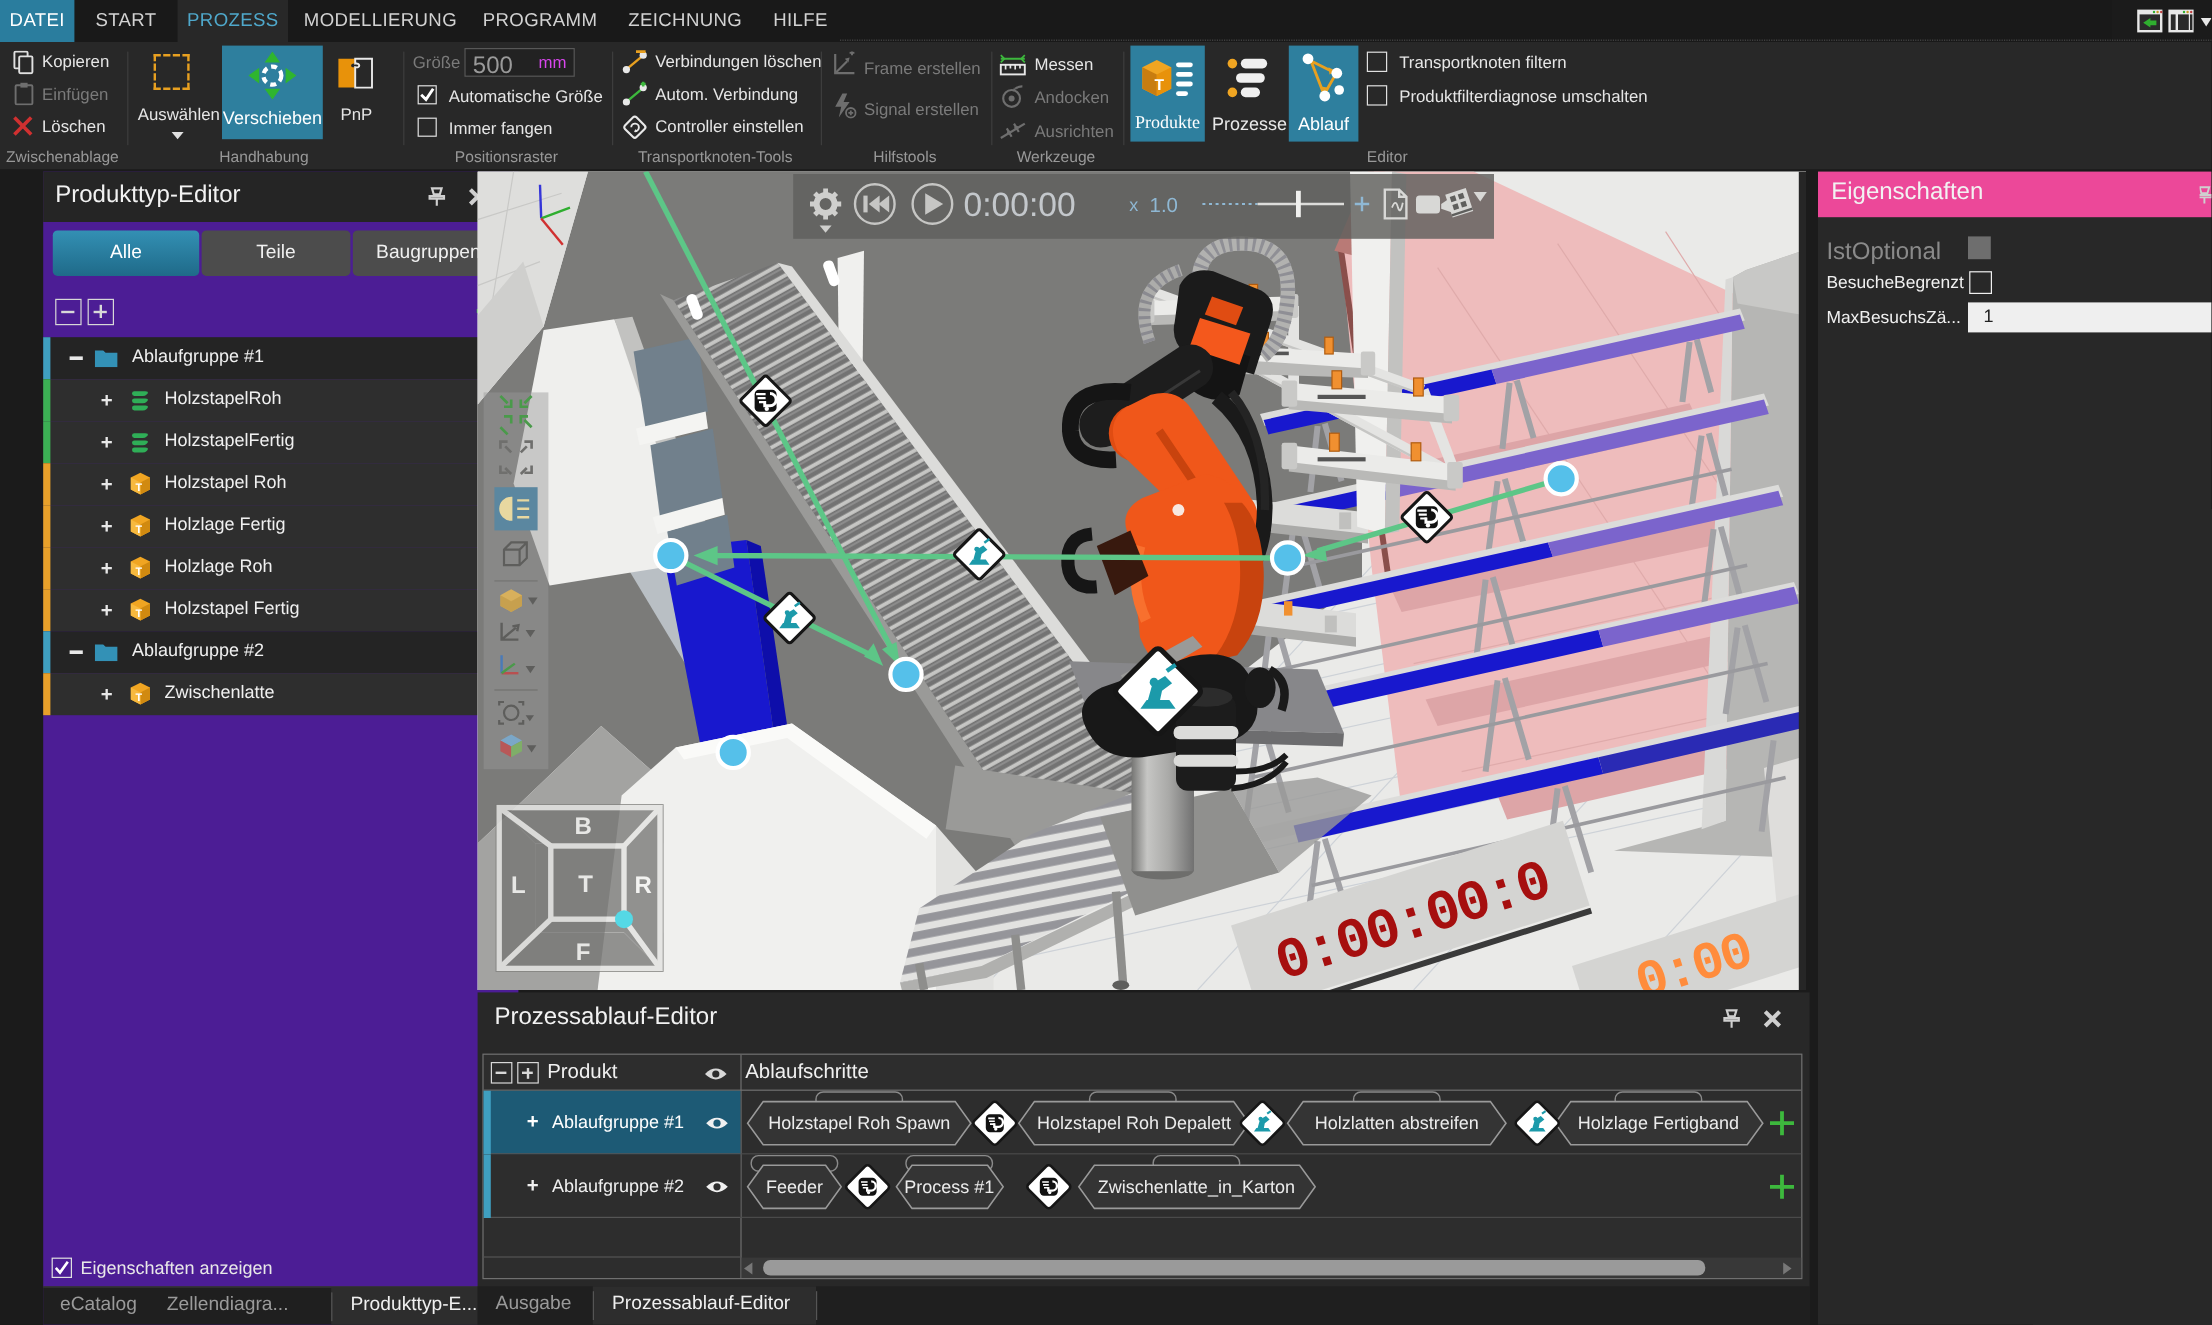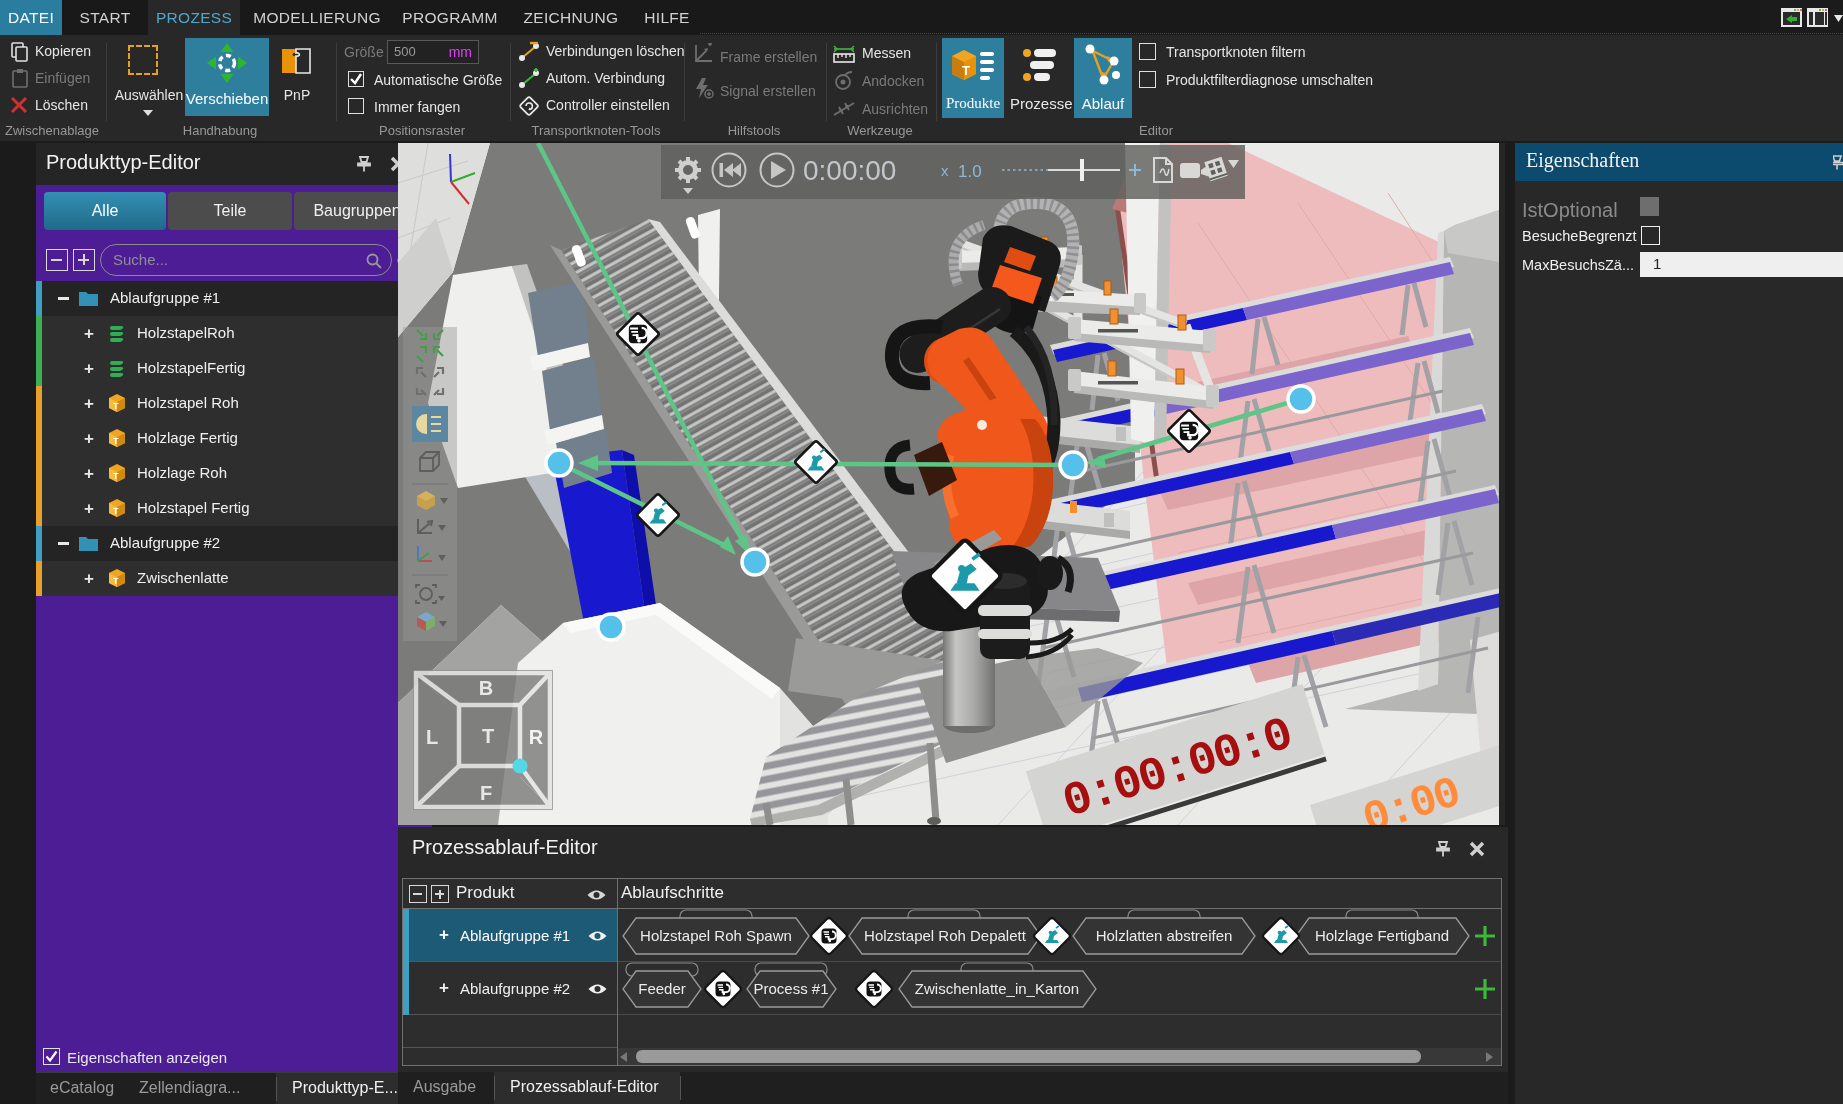--- a/index.html
+++ b/index.html
@@ -92,21 +92,21 @@
       <path d="M18 6 L32 6 L32 30 L18 30 L18 13 C23 14 22 9 18 10 Z" fill="none" stroke="#e8e8e8" stroke-width="1.6"></path>
     </svg>
     <div class="abs rbtn-txt" style="left:176px;top:52px;width:30px;text-align:center;">PnP</div>
     <div class="glabel">Handhabung</div>
   </div>
   <div class="vsep" style="left:336px;"></div>
 
   <div class="abs" style="left:336px;top:0;width:172px;height:106px;">
     <div class="abs rbtn-txt gray" style="left:8px;top:9px;">Größe</div>
     <div class="abs" style="left:51px;top:5px;width:92px;height:24px;background:#222;border:1px solid #585858;">
-      <span class="abs" style="left:6px;top:3px;font-size:13px;color:#9a9a9a;">500</span>
+      <span class="abs" style="left:6px;top:3px;font-size:20px;color:#9a9a9a;">500</span>
       <span class="abs" style="right:6px;top:3px;font-size:14px;color:#d946ef;">mm</span>
     </div>
     <div class="abs" style="left:12px;top:36px;width:16px;height:16px;border:1px solid #e0e0e0;">
       <svg width="14" height="14" viewBox="0 0 14 14">
           <path d="M2 7 L6 11 L12 2" stroke="#fff" stroke-width="2.4" fill="none"></path>
         </svg>
     </div>
     <div class="abs rbtn-txt" style="left:38px;top:37px;">Automatische Größe</div>
     <div class="abs" style="left:12px;top:63px;width:16px;height:16px;border:1px solid #e0e0e0;"></div>
     <div class="abs rbtn-txt" style="left:38px;top:64px;">Immer fangen</div>
@@ -242,27 +242,20 @@
   <div class="abs" style="left:132px;top:49px;width:124px;height:38px;background:#4c4c4c;border-radius:4px;text-align:center;line-height:38px;font-size:16px;color:#f0f0f0;">Teile</div>
   <div class="abs" style="left:258px;top:49px;width:126px;height:38px;background:#4c4c4c;border-radius:4px;text-align:center;line-height:38px;font-size:16px;color:#f0f0f0;">Baugruppen</div>
 
   <div class="abs" style="left:10px;top:106px;width:22px;height:22px;border:1.5px solid #d8d8d8;">
       <div style="position:absolute;left:4px;top:8.5px;width:11px;height:2px;background:#d8d8d8;"></div>
     </div>
   <div class="abs" style="left:37px;top:106px;width:22px;height:22px;border:1.5px solid #d8d8d8;">
       <div style="position:absolute;left:4px;top:8.5px;width:11px;height:2px;background:#d8d8d8;"></div>
       <div style="position:absolute;left:8.5px;top:4px;width:2px;height:11px;background:#d8d8d8;"></div>
     </div>
-  <div class="abs" style="left:64px;top:101px;width:292px;height:32px;border:1.5px solid #8a8a8a;border-radius:16px;">
-    <span class="abs" style="left:12px;top:6px;font-size:15px;color:#8f8f8f;">Suche...</span>
-    <svg class="abs" style="left:264px;top:7px;" width="18" height="18" viewBox="0 0 18 18">
-        <circle cx="7.5" cy="7.5" r="5" fill="none" stroke="#9a9a9a" stroke-width="1.8"></circle>
-        <line x1="11.5" y1="11.5" x2="16" y2="16" stroke="#9a9a9a" stroke-width="1.8"></line>
-      </svg>
-  </div>
   <div class="abs" style="left:360px;top:103px;font-size:30px;color:#3db83d;font-weight:bold;line-height:28px;">+</div>
   <div class="abs" style="left:378px;top:121px;width:0;height:0;border-left:4px solid transparent;border-right:4px solid transparent;border-top:5px solid #d0d0d0;"></div>
 
   <div id="tree" class="abs" style="left:0;top:138px;width:396px;height:333px;">
     <div class="treerow" style="top:0;background:#242424;">
       <div class="bar" style="background:#3f9fc0;"></div>
       <div class="abs" style="left:22px;top:16px;width:11px;height:3px;background:#e8e8e8;"></div>
       <svg class="abs" style="left:43px;top:9px;" width="19" height="16" viewBox="0 0 19 16">
           <path d="M0 2 L7 2 L9 4 L19 4 L19 16 L0 16 Z" fill="#3391b6"></path>
         </svg>
@@ -814,21 +807,21 @@
             <rect x="1" y="0" width="4.5" height="4.5" fill="#5f5f5d"></rect>
         <rect x="-9" y="7" width="18" height="2" fill="#5f5f5d"></rect>
       </g>
       <polygon points="830,17 841,17 835.5,25"></polygon>
     </g>
   </g>
   <rect x="1101" y="0" width="6" height="682" fill="#262626"></rect>
 </svg>
 </div>
 <div id="rightpanel" class="abs">
-  <div class="abs" style="left:0;top:0;width:328px;height:38px;background:#0c4a6e;font-family:Liberation Serif, serif;">
+  <div class="abs" style="left:0;top:0;width:328px;height:38px;background:#ec4899;">
     <div class="abs" style="left:11px;top:6px;font-size:20px;color:#f2f2f2;">Eigenschaften</div>
     <svg class="abs" style="left:318px;top:11px;" width="10" height="16" viewBox="0 0 10 16">
         <path d="M0 2 h8 l-1.5 5 h-5 Z M-2 8.5 h12 v2 h-12 Z M4 10.5 v5" stroke="#cfcfcf" stroke-width="1.6" fill="none"></path>
       </svg>
   </div>
   <div class="abs" style="left:7px;top:56px;font-size:20px;color:#8a8a8a;">IstOptional</div>
   <div class="abs" style="left:125px;top:54px;width:19px;height:19px;background:#6e6e6e;"></div>
   <div class="abs" style="left:7px;top:85px;font-size:14.5px;color:#f0f0f0;">BesucheBegrenzt</div>
   <div class="abs" style="left:126px;top:83px;width:19px;height:19px;border:1.5px solid #f0f0f0;"></div>
   <div class="abs" style="left:7px;top:114px;font-size:14.5px;color:#f0f0f0;">MaxBesuchsZä...</div>

